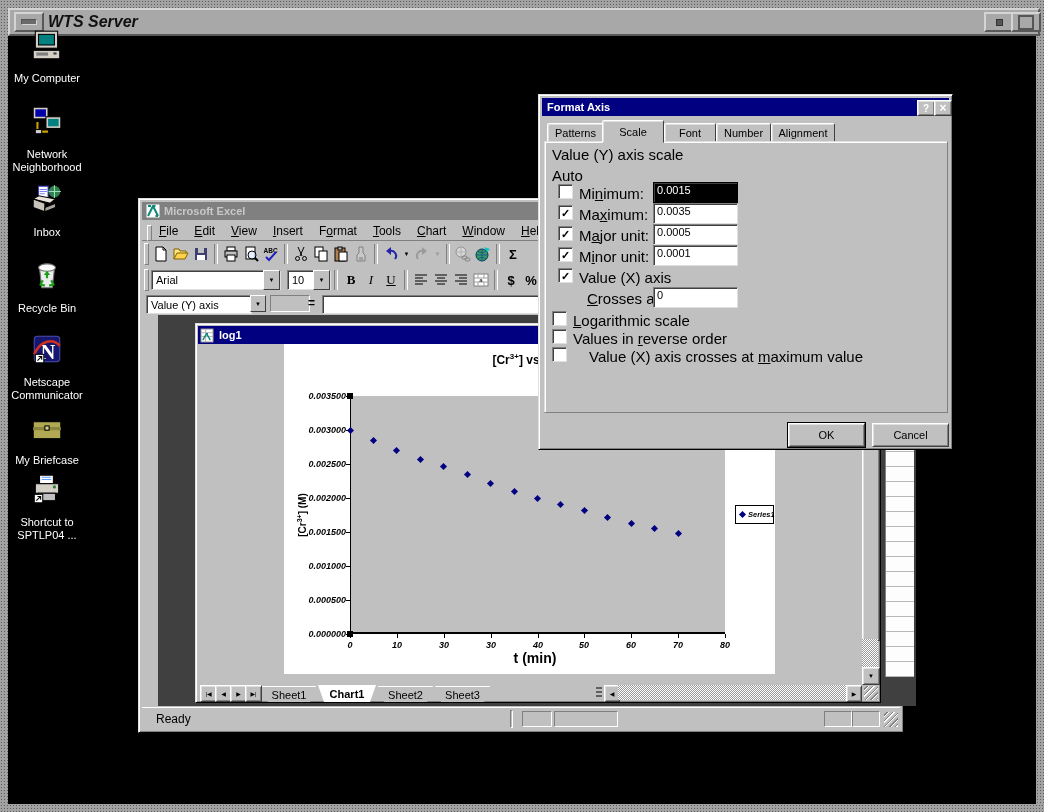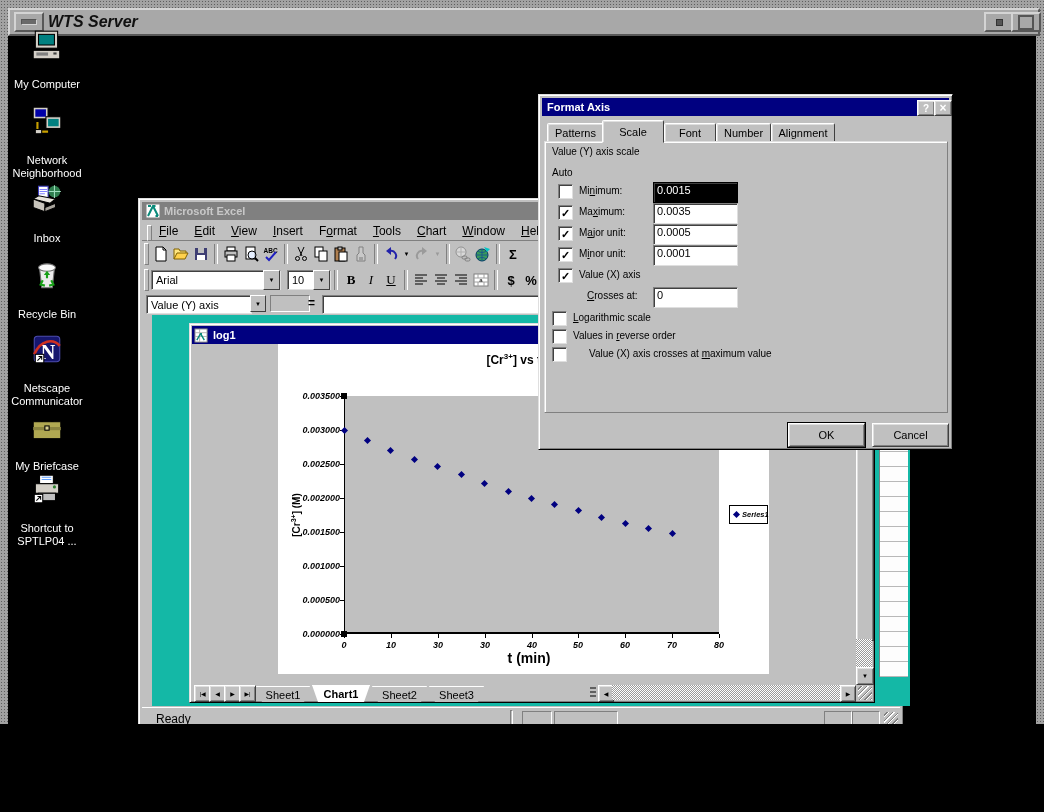--- a/index.html
+++ b/index.html
@@ -1,17 +1,17 @@
 <!DOCTYPE html>
 <html><head>
 <meta charset="utf-8">
 <style>
   html,body{margin:0;padding:0;background:#000;}
   body{font-family:"Liberation Sans",sans-serif;}
-  #screen{position:relative;width:1044px;height:724px;background:#000;overflow:hidden;}
+  #screen{position:relative;width:1044px;height:812px;background:#000;overflow:hidden;}
   .abs{position:absolute;}
   
   .frame-tex{background-color:#a2a2a2;background-image:radial-gradient(#5f5f5f 22%,transparent 24%);background-size:3px 3px;}
   .frame-bar{background:#a8a8a8;border:2px solid;border-color:#d4d4d4 #585858 #585858 #d4d4d4;}
   .frame-btn{background:#a8a8a8;border:2px solid;border-color:#d4d4d4 #585858 #585858 #d4d4d4;display:flex;align-items:center;justify-content:center;cursor:default;}
   .frame-title{font-weight:bold;font-style:italic;font-size:16px;color:#111;}
   
   .bevel-out{background:#c0c0c0;border:1px solid;border-color:#dfdfdf #000 #000 #dfdfdf;box-shadow:inset 1px 1px 0 #fff,inset -1px -1px 0 #808080;}
   .btn95{background:#c0c0c0;border:1px solid;border-color:#fff #404040 #404040 #fff;box-shadow:inset 1px 1px 0 #dfdfdf,inset -1px -1px 0 #808080;display:flex;align-items:center;justify-content:center;}
   .sunken{background:#fff;border:1px solid;border-color:#808080 #dfdfdf #dfdfdf #808080;box-shadow:inset 1px 1px 0 #404040;}
@@ -23,32 +23,32 @@
   .tb-sep{width:2px;height:20px;border-left:1px solid #808080;border-right:1px solid #fff;margin:2px 3px;}
   .tb-grip{width:3px;height:20px;border:1px solid;border-color:#fff #808080 #808080 #fff;margin:2px 2px;}
   .tb-icon{width:20px;height:20px;display:flex;align-items:center;justify-content:center;}
   .tb-icon svg{display:block;}
   .combo{background:#fff;border:1px solid;border-color:#808080 #dfdfdf #dfdfdf #808080;box-shadow:inset 1px 1px 0 #404040;font-size:11px;display:flex;align-items:center;}
   .combo .txt{flex:1;padding-left:4px;}
   .combo-btn{width:15px;height:100%;background:#c0c0c0;border:1px solid;border-color:#fff #404040 #404040 #fff;display:flex;align-items:center;justify-content:center;font-size:6px;}
   .checker{background-image:linear-gradient(45deg,#fff 25%,transparent 25%,transparent 75%,#fff 75%),linear-gradient(45deg,#fff 25%,transparent 25%,transparent 75%,#fff 75%);background-size:2px 2px;background-position:0 0,1px 1px;background-color:#9a9a9a;}
   .grip-lines{background:repeating-linear-gradient(135deg,transparent 0 2px,#808080 2px 3px,#fff 3px 4px);}
   .checkbox{width:13px;height:13px;background:#fff;border:1px solid;border-color:#808080 #dfdfdf #dfdfdf #808080;box-shadow:inset 1px 1px 0 #404040;font-size:11px;font-weight:bold;display:flex;align-items:center;justify-content:center;line-height:10px;}
-  .dlg-label{font-size:10px;color:#000;white-space:nowrap;}
+  .dlg-label{font-size:15px;color:#000;white-space:nowrap;}
   .dlg-input{height:17px;background:#fff;border:1px solid;border-color:#808080 #dfdfdf #dfdfdf #808080;box-shadow:inset 1px 1px 0 #404040;font-size:11px;padding:1px 3px;white-space:nowrap;overflow:hidden;}
   .dlg-tab{position:absolute;height:18px;background:#c0c0c0;border:1px solid;border-color:#fff #404040 transparent #fff;border-radius:2px 2px 0 0;box-shadow:inset 1px 1px 0 #dfdfdf;font-size:11px;display:flex;align-items:center;justify-content:center;}
   .sheet-tab{position:absolute;height:15px;top:1px;background:#c0c0c0;clip-path:polygon(0 0,100% 0,calc(100% - 6px) 100%,6px 100%);border-top:1px solid #fff;font-size:11px;display:flex;align-items:center;justify-content:center;color:#000;}
   .sheet-tab.active{background:#fff;font-weight:bold;top:0;height:16px;z-index:2;}
   .nav-btn{position:absolute;width:15px;height:15px;top:0;font-size:6px;}
   .point{position:absolute;width:5px;height:5px;transform:rotate(45deg);}
   .tick{position:absolute;background:#000;}
   .tick-label{position:absolute;font-size:9px;font-weight:bold;color:#000;white-space:nowrap;font-style:italic;}
   u{text-decoration:underline;}
   .icon-label{color:#fff;font-size:11px;line-height:13px;text-align:center;}
-  .desk-icon{position:absolute;left:8px;width:78px;display:flex;flex-direction:column;align-items:center;gap:16px;}
+  .desk-icon{position:absolute;left:8px;width:78px;display:flex;flex-direction:column;align-items:center;gap:10px;}
 </style>
 </head>
 <body>
 
 <div id="screen">
 
   <div class="abs frame-tex" style="left:0;top:0;width:1044px;height:8px;"></div>
   <div class="abs frame-tex" style="left:0;top:0;width:8px;height:812px;"></div>
   <div class="abs frame-tex" style="left:1036px;top:0;width:8px;height:812px;"></div>
   <div class="abs frame-tex" style="left:0;top:804px;width:1044px;height:8px;"></div>
@@ -327,21 +327,21 @@
         <span class="txt">Value (Y) axis</span>
       </div>
       <div class="abs combo-btn" style="left:108px;top:2px;width:16px;height:17px;box-sizing:border-box;">
           <span>▼</span>
         </div>
       <div class="abs flat-sunken" style="left:128px;top:2px;width:38px;height:15px;background:#c0c0c0;"></div>
       <span class="abs" style="left:166px;top:3px;font-weight:bold;font-size:12px;">=</span>
       <div class="abs sunken" style="left:180px;top:2px;width:572px;height:17px;"></div>
     </div>
 
-    <div class="abs" style="left:13px;top:116px;width:758px;height:391px;background:#14b8a6;">
+    <div class="abs" style="left:19px;top:116px;width:758px;height:391px;background:#404040;">
 
       <div class="abs" style="left:727px;top:2px;width:28px;height:360px;background:repeating-linear-gradient(#fdfdfd 0 14px,#b8b8b8 14px 15px);border-left:1px solid #808080;"></div>
 
       <div class="abs bevel-out" style="left:37px;top:8px;width:684px;height:378px;">
         <div class="abs tbar tbar-active" style="left:2px;top:2px;width:678px;height:18px;">
           <svg width="15" height="15" viewBox="0 0 16 16" style="margin:0 4px 0 2px;">
               <rect x="1" y="1" width="13" height="14" fill="#fff" stroke="#808080"></rect>
               <path d="M1 5h13M1 9h13M6 1v14" stroke="#b0b0b0"></path>
               <path d="M3 13L7 6h1.5M11 13L7 6" stroke="#0a8a7a" stroke-width="1.5" fill="none"></path>
             </svg>

